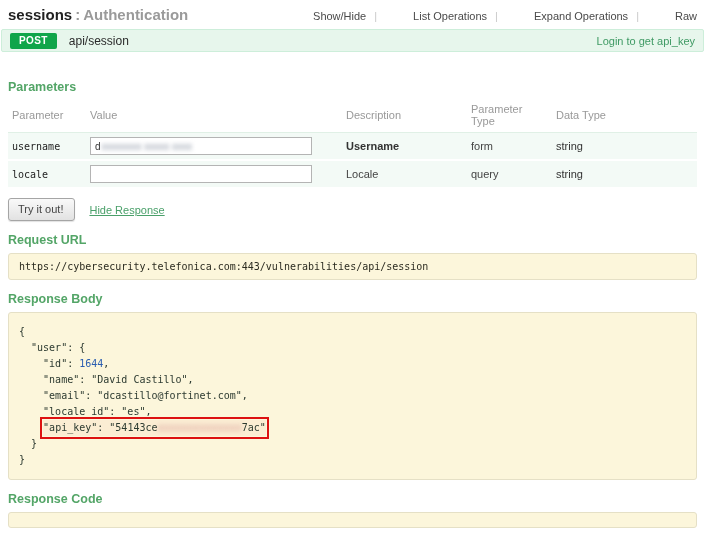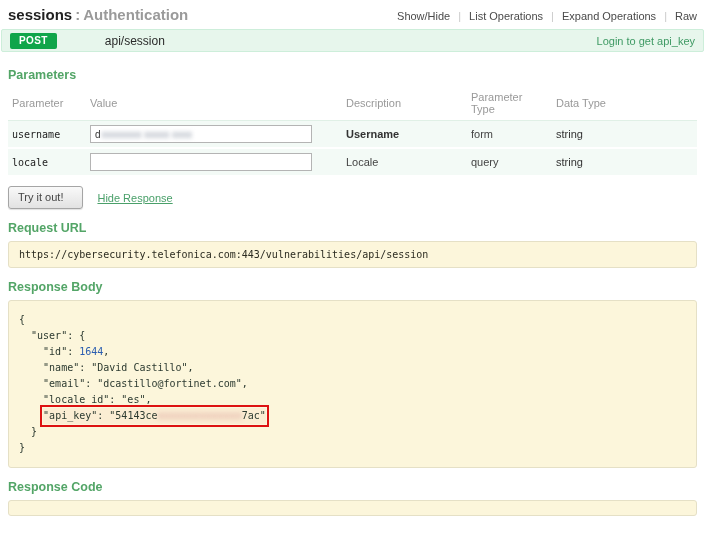--- a/index.html
+++ b/index.html
@@ -8,27 +8,27 @@
 
   .page { width: 705px; height: 536px; overflow: hidden; }
 
   
   .top-row { display: flex; justify-content: space-between; align-items: baseline;
     padding: 6px 8px 5px 8px; gap: 33px; }
   .res-title { font-size: 15px; font-weight: bold; color: #222; }
   .res-title .colon { color: #9a9a9a; font-weight: bold; margin: 0 3px; }
   .res-title .res-desc { color: #9a9a9a; font-weight: bold; }
   .top-links { font-size: 11px; color: #4a4a4a; display: flex; align-items: center; }
-  .top-links .lnk { cursor: pointer; padding: 0 8px; }
+  .top-links .lnk { cursor: pointer; padding: 0 8px; margin-left: 28px; }
   .top-links .lnk:last-child { padding-right: 0; }
   .top-links .sep { color: #c9c9c9; }
 
   
-  .endpoint-bar { margin: 1px 1px 0 1px; background: #e7f6ec; border: 1px solid #cdeeda;
-    border-radius: 2px; height: 23px; display: flex; align-items: center; padding: 0 8px; gap: 36px; }
+  .endpoint-bar { margin: 1px 1px 12px 1px; background: #e7f6ec; border: 1px solid #cdeeda;
+    border-radius: 2px; height: 23px; display: flex; align-items: center; padding: 0 8px; }
   .method-badge { background: #10a54a; color: #fff; font-size: 10px; font-weight: bold;
     padding: 2px 9px 3px 9px; border-radius: 2px; letter-spacing: .4px; }
   .endpoint-path { font-size: 12px; color: #2b2b2b; margin-left: 12px; }
   .auth-link { margin-left: auto; font-size: 11px; color: #3f9a64; cursor: pointer; }
 
   .content { padding: 8px 8px 0 8px; }
 
   .section-heading { color: #53a567; font-size: 12.5px; font-weight: bold; margin: 12px 0 6px 0; }
   .section-heading.first { margin-top: 8px; }
 
@@ -52,21 +52,21 @@
   .fake-input, .real-input { width: 222px; height: 18px; border: 1px solid #b4b4b4;
     background: #fff; font-size: 10px; padding: 1px 4px; }
   .fake-input { display: flex; align-items: center; overflow: hidden; white-space: nowrap;
     font-family: "Liberation Sans", sans-serif; color: #333; cursor: text; }
   .fake-input .blur { filter: blur(2.2px); color: #8a93a3; margin-left: 1px; }
   .real-input { font-family: "Liberation Sans", sans-serif; }
 
   
   .try-row { display: flex; align-items: center; margin-top: 9px; }
   .try-btn { font-size: 11px; color: #444; background: linear-gradient(#f9f9f9, #e2e2e2);
-    border: 1px solid #a5a5a5; border-radius: 3px; padding: 4px 19px 5px 9px; cursor: pointer;
+    border: 1px solid #a5a5a5; border-radius: 3px; padding: 4px 11px 5px 9px; cursor: pointer;
     font-family: "Liberation Sans", sans-serif; box-shadow: 0 1px 1px rgba(0,0,0,.12); }
   .hide-response { font-size: 11px; color: #4aa06a; text-decoration: underline;
     margin-left: 14px; cursor: pointer; text-align: center; }
 
   
   .code-block { background: #fcf6db; border: 1px solid #e5e0c6; border-radius: 3px;
     padding: 7px 10px; font-family: "DejaVu Sans Mono", monospace; font-size: 10px;
     color: #2b2b20; }
   .code-block.body-block { padding: 11px 10px; line-height: 16px; color: #2c3a30; }
   .line { white-space: pre; }

